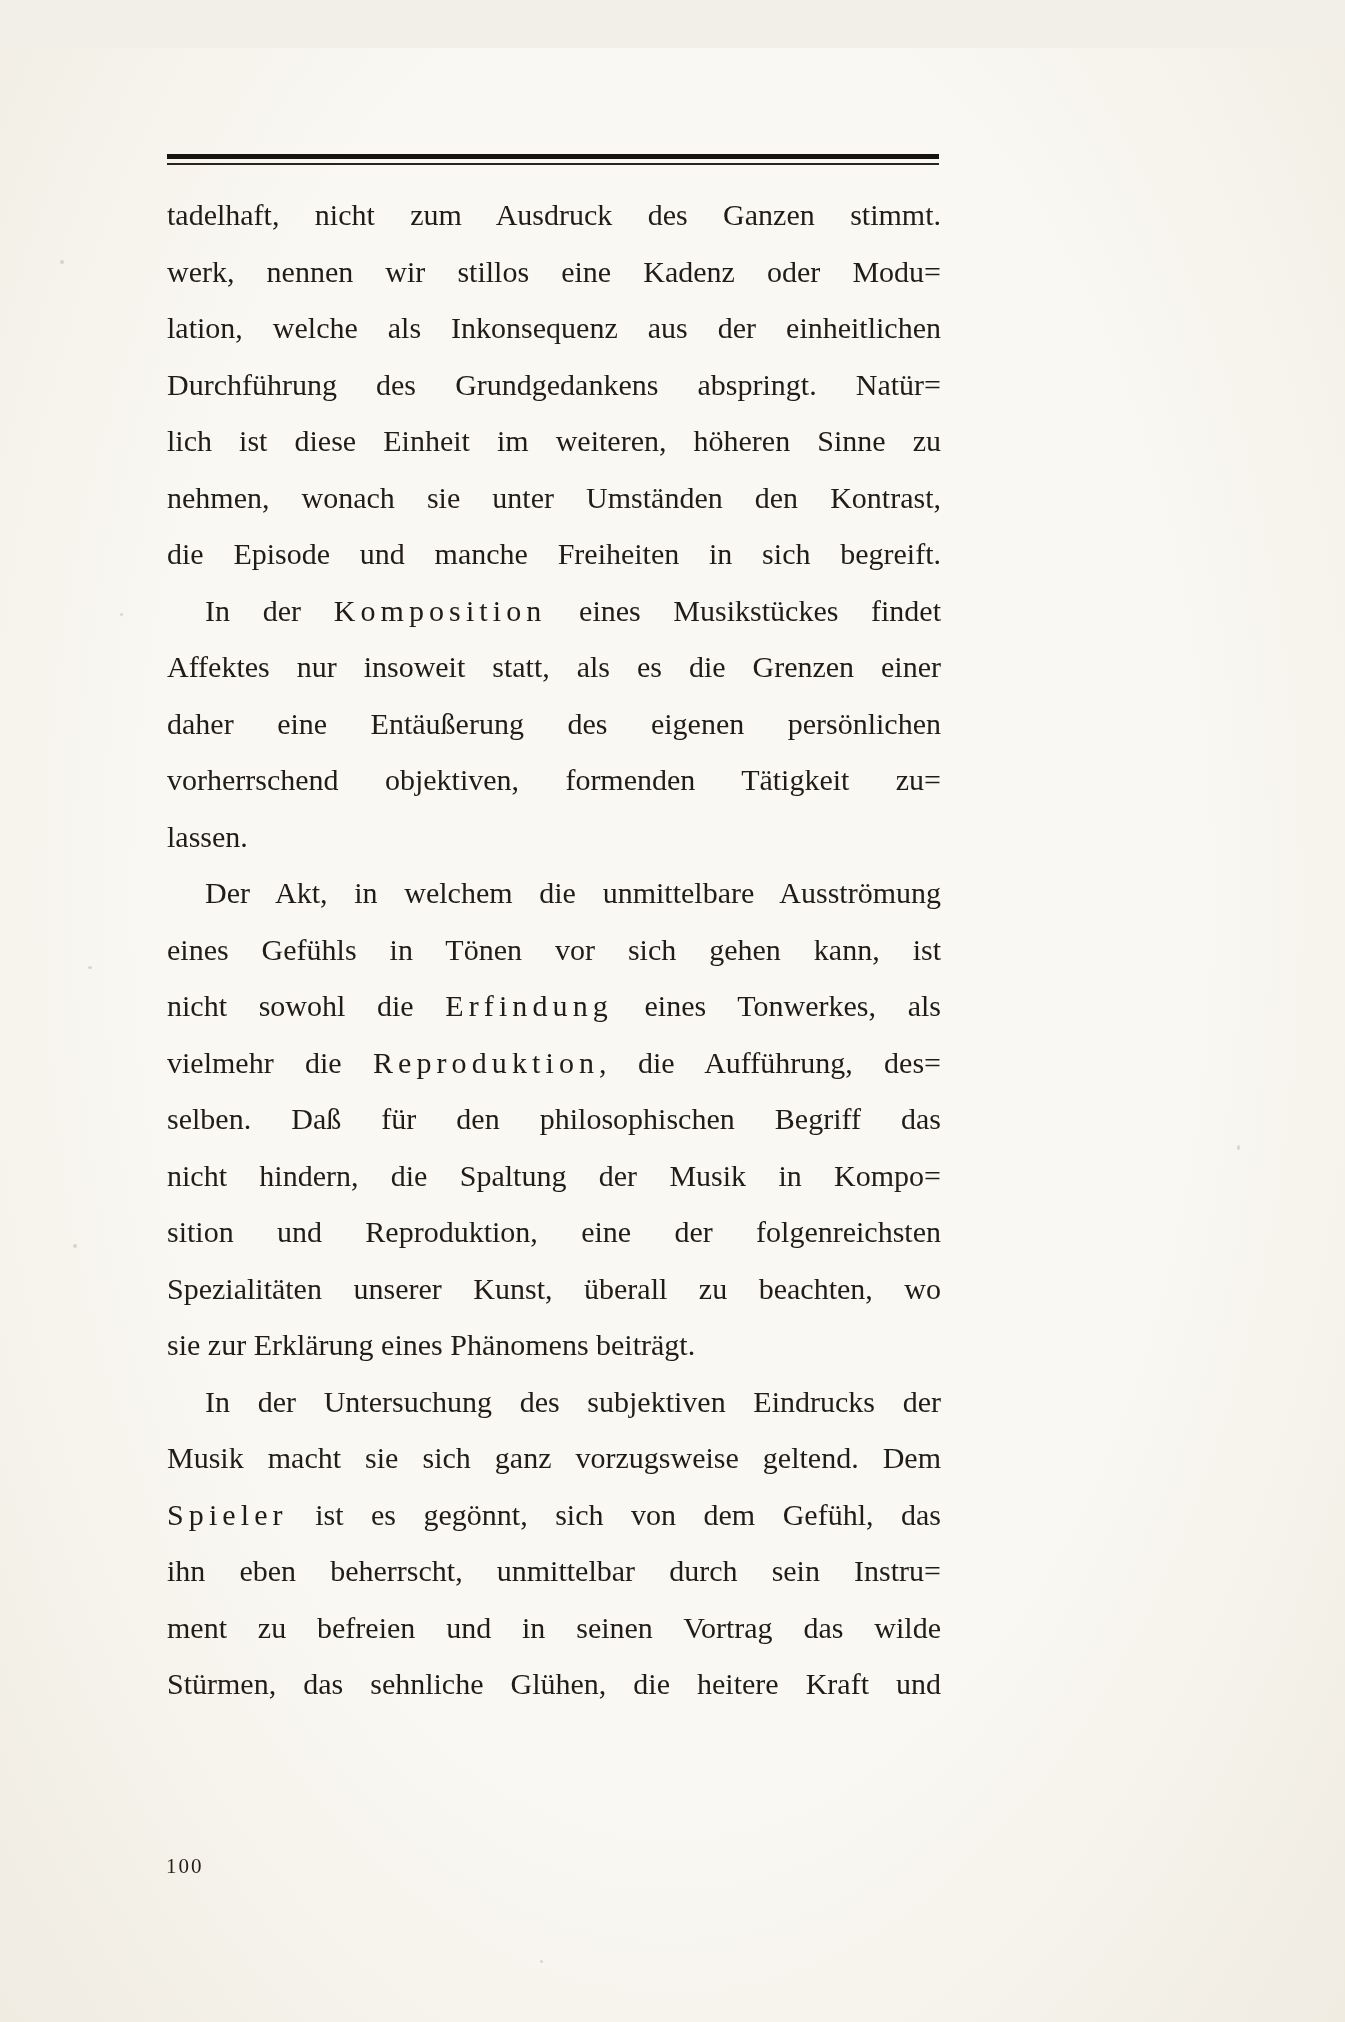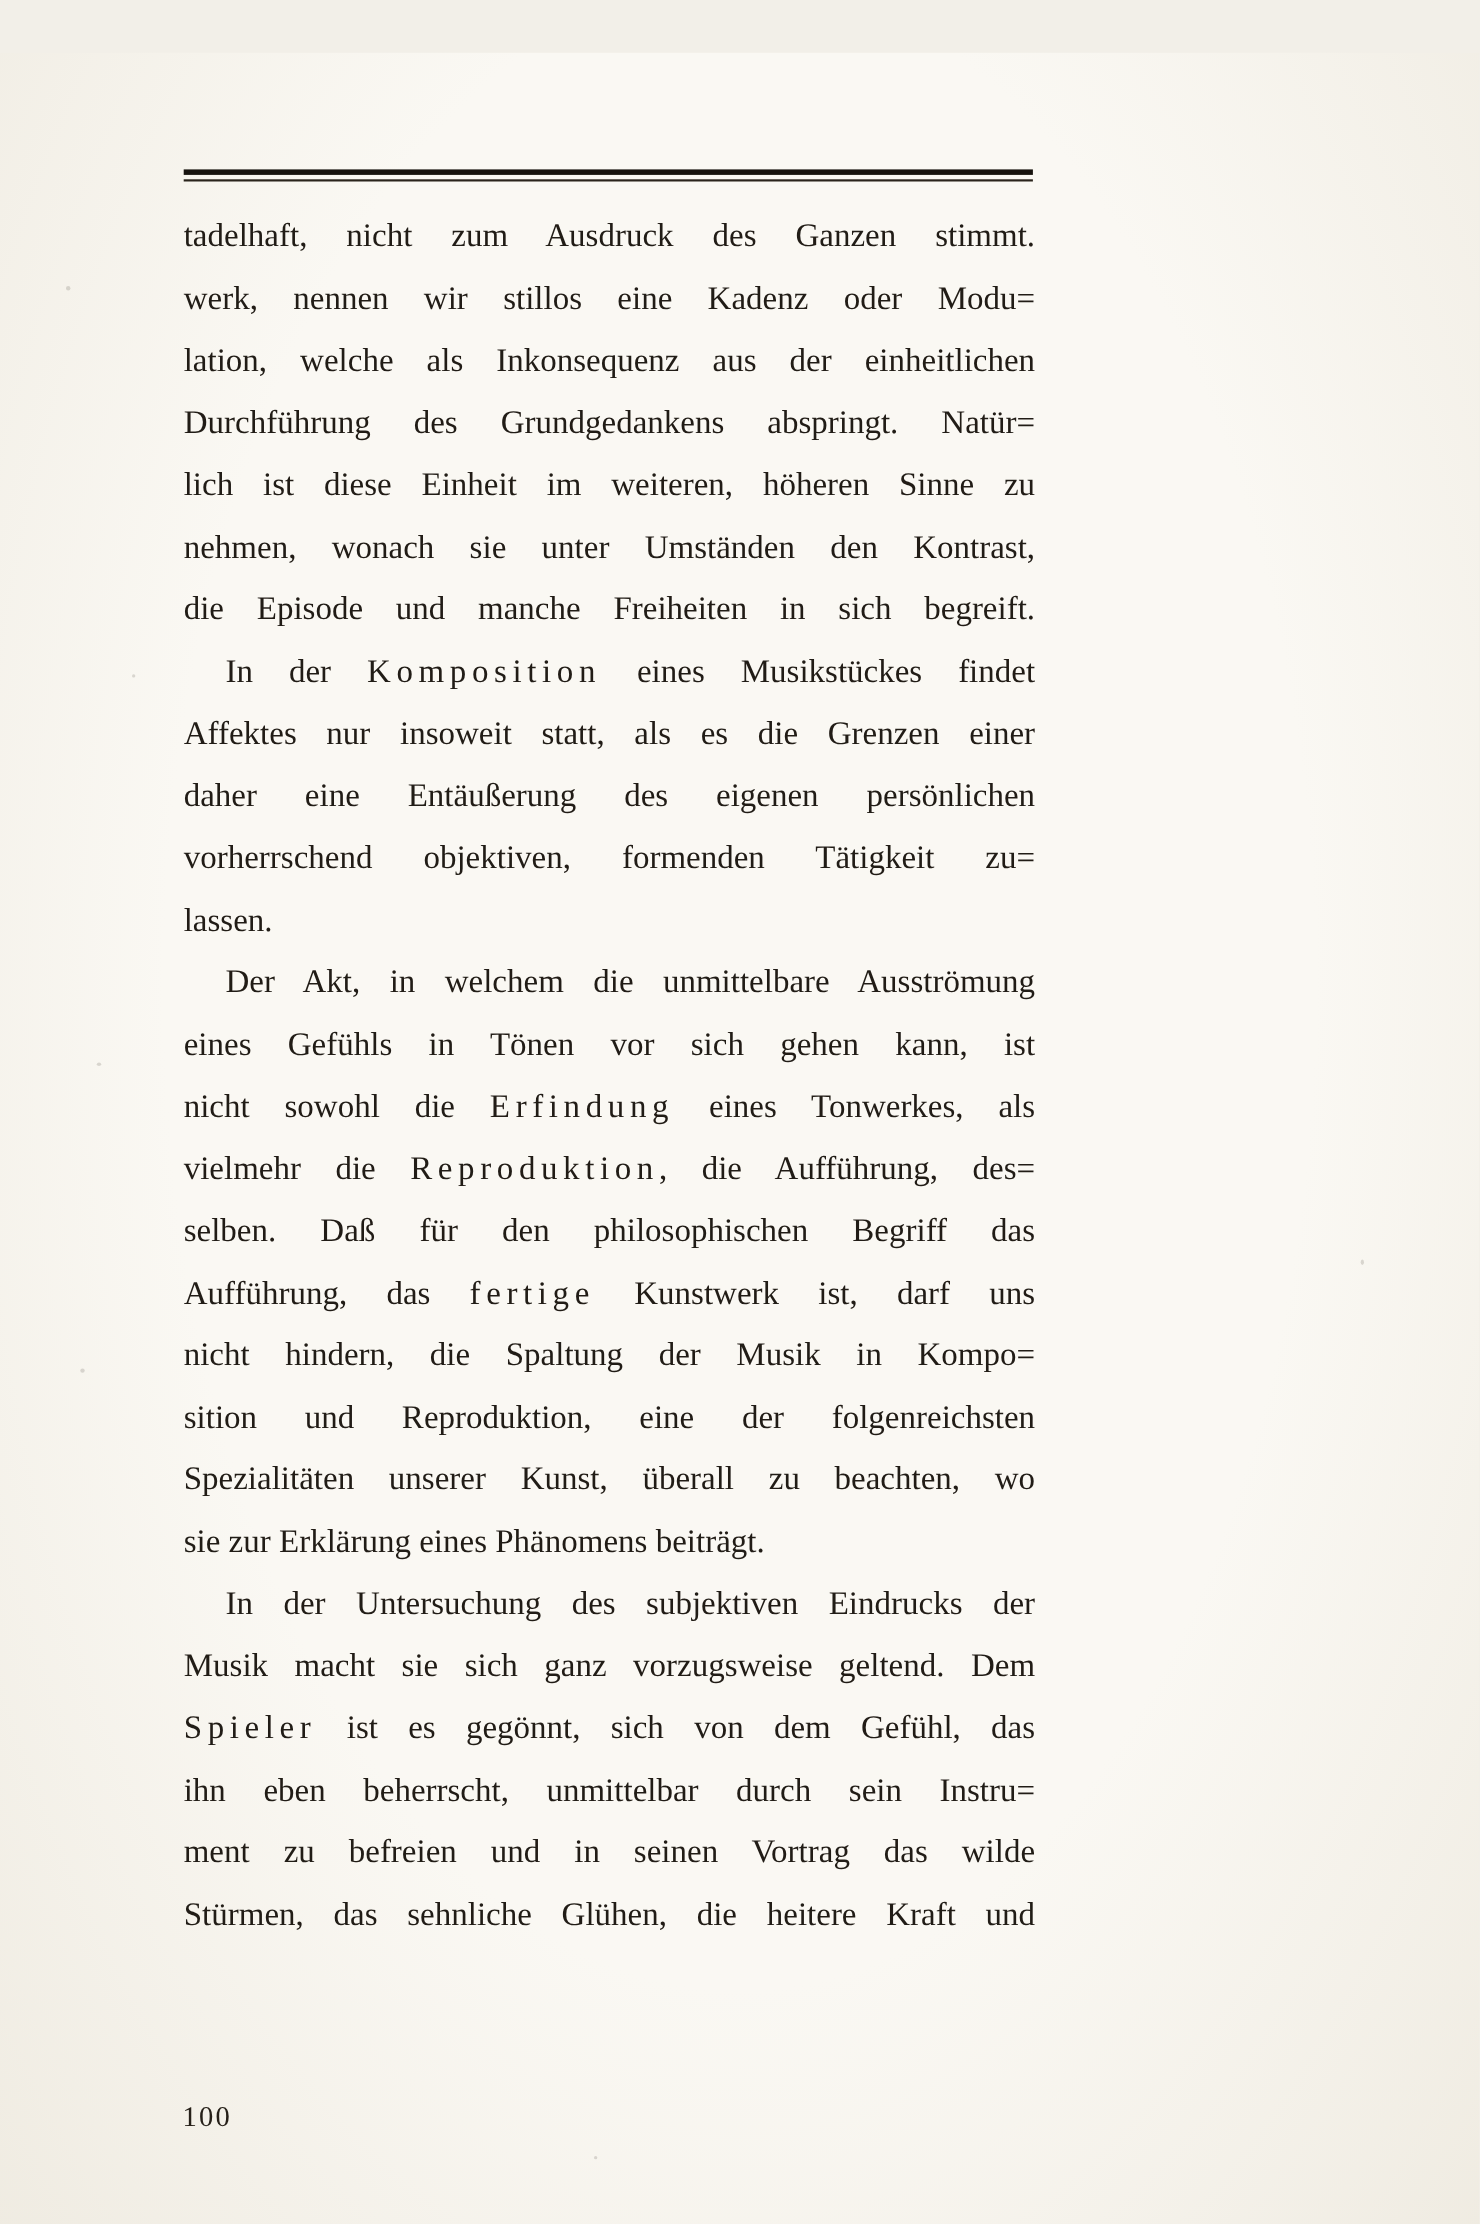--- a/index.html
+++ b/index.html
@@ -39,22 +39,22 @@
     text-align: justify;
     text-align-last: justify;
     color: #211c16;
   }
   .line.indent { text-indent: 38px; }
   .line.noj { text-align-last: left; }
   .sperr { letter-spacing: 0.17em; }
   .page-number {
     position: absolute;
     left: 166px;
-    top: 1862px;
-    font-size: 26px;
+    top: 1806px;
+    font-size: 21px;
     letter-spacing: 2px;
     color: #262019;
   }
   .speck {
     position: absolute;
     border-radius: 50%;
     background: #4a4339;
     opacity: 0.18;
   }
 </style>
@@ -74,21 +74,20 @@
       <div class="line indent"><span>In der </span><span class="sperr">Komposition</span><span> eines Musikstückes findet</span></div>
       <div class="line"><span>Affektes nur insoweit statt, als es die Grenzen einer</span></div>
       <div class="line"><span>daher eine Entäußerung des eigenen persönlichen</span></div>
       <div class="line"><span>vorherrschend objektiven, formenden Tätigkeit zu=</span></div>
       <div class="line noj"><span>lassen.</span></div>
       <div class="line indent"><span>Der Akt, in welchem die unmittelbare Ausströmung</span></div>
       <div class="line"><span>eines Gefühls in Tönen vor sich gehen kann, ist</span></div>
       <div class="line"><span>nicht sowohl die </span><span class="sperr">Erfindung</span><span> eines Tonwerkes, als</span></div>
       <div class="line"><span>vielmehr die </span><span class="sperr">Reproduktion</span><span>, die Aufführung, des=</span></div>
       <div class="line"><span>selben. Daß für den philosophischen Begriff das</span></div>
-      <div class="line"><span>Aufführung, das </span><span class="sperr">fertige</span><span> Kunstwerk ist, darf uns</span></div>
       <div class="line"><span>nicht hindern, die Spaltung der Musik in Kompo=</span></div>
       <div class="line"><span>sition und Reproduktion, eine der folgenreichsten</span></div>
       <div class="line"><span>Spezialitäten unserer Kunst, überall zu beachten, wo</span></div>
       <div class="line noj"><span>sie zur Erklärung eines Phänomens beiträgt.</span></div>
       <div class="line indent"><span>In der Untersuchung des subjektiven Eindrucks der</span></div>
       <div class="line"><span>Musik macht sie sich ganz vorzugsweise geltend. Dem</span></div>
       <div class="line"><span class="sperr">Spieler</span><span> ist es gegönnt, sich von dem Gefühl, das</span></div>
       <div class="line"><span>ihn eben beherrscht, unmittelbar durch sein Instru=</span></div>
       <div class="line"><span>ment zu befreien und in seinen Vortrag das wilde</span></div>
       <div class="line"><span>Stürmen, das sehnliche Glühen, die heitere Kraft und</span></div>

